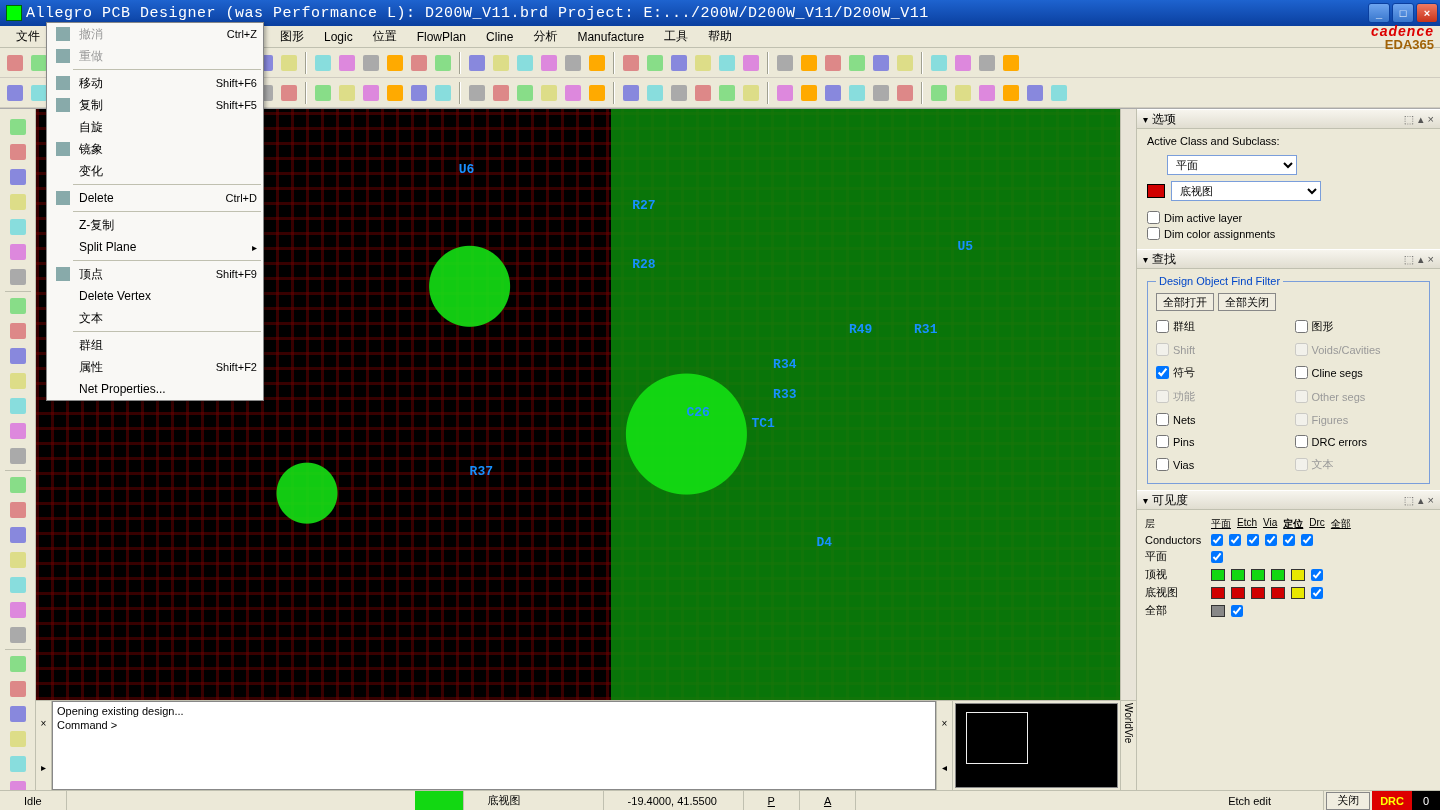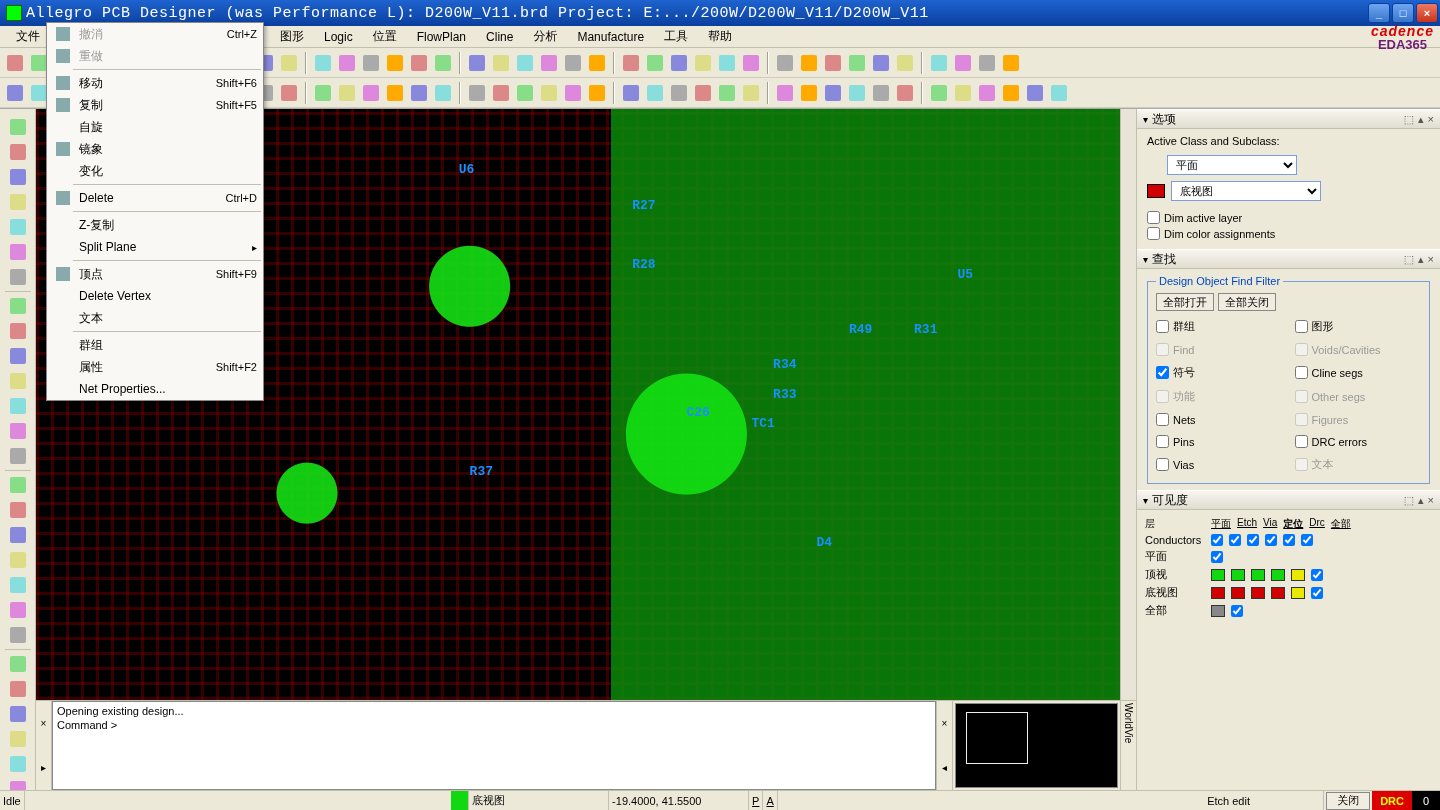--- a/index.html
+++ b/index.html
@@ -8,21 +8,21 @@
 .titlebar .app-icon { width:16px; height:16px; background:#0f0; margin:0 4px; border:1px solid #060; }
 .titlebar .title { flex:1; font-family: "Courier New", monospace; font-size:15px; letter-spacing:0.5px; white-space:nowrap; overflow:hidden; }
 .titlebar .win-btns { display:flex; gap:2px; margin-left:auto; }
 .titlebar .win-btns div { width:22px; height:20px; background:linear-gradient(#6ea5f0,#3876cc); border:1px solid #0a3f9f; border-radius:3px; display:flex; align-items:center; justify-content:center; color:#fff; font-weight:bold; font-size:11px; }
 .titlebar .win-btns .close { background:linear-gradient(#f07a62,#c8331a); }
 .menubar { height:22px; background:#ece9d8; display:flex; align-items:center; padding:0 6px; border-bottom:1px solid #c0c0b0; position:relative; }
 .menubar .mitem { padding:2px 10px; cursor:default; }
 .menubar .mitem.active { background:#c1d2ee; border:1px solid #7a9edb; padding:1px 9px; }
 .brand { position:absolute; right:6px; top:-2px; text-align:right; line-height:1; }
 .brand .c1 { font-size:14px; color:#d00; font-weight:bold; font-style:italic; letter-spacing:1px; }
-.brand .c2 { font-size:13px; color:#701a75; font-weight:bold;text-align:center; }
+.brand .c2 { font-size:13px; color:#a16207; font-weight:bold; }
 .toolbars { display:flex; flex-direction:column; border-bottom:1px solid #aaa; }
 .tbar { height:30px; background:#ece9d8; display:flex; align-items:center; gap:2px; padding:0 4px; border-bottom:1px solid #d0ccc0; }
 .tbar .sep { width:2px; height:22px; border-left:1px solid #a0a090; border-right:1px solid #fff; margin:0 3px; }
 .tbar .btn { width:22px; height:22px; border:1px solid transparent; display:flex; align-items:center; justify-content:center; }
 .tbar .ic { width:16px; height:16px; border-radius:2px; }
 .main { flex:1; display:flex; min-height:0; }
 .ltool { width:36px; background:#ece9d8; border-right:1px solid #c0c0b0; display:flex; flex-direction:column; align-items:center; padding-top:4px; }
 .ltool .grp { display:flex; flex-direction:column; gap:1px; padding:2px 0; border-bottom:1px solid #c0c0b0; }
 .ltool .tbtn { width:26px; height:24px; border:1px solid transparent; display:flex; align-items:center; justify-content:center; }
 .ltool .ic2 { width:16px; height:16px; border-radius:2px; }
@@ -67,21 +67,21 @@
 .find-btns { display:flex; gap:4px; margin:2px 0 5px; }
 .find-btns button { font-size:11px; padding:0 6px; height:18px; border:1px solid #888; background:#f0ede0; }
 .find-grid { display:grid; grid-template-columns:1fr 1fr; gap:3px 12px; }
 .find-grid .chk-row.disabled { color:#999; }
 .vis-body { padding:4px 8px; font-size:11px; }
 .vis-row { display:flex; align-items:center; gap:6px; margin:3px 0; }
 .vis-row .lab { width:60px; }
 .vis-sw { width:14px; height:12px; border:1px solid #333; display:inline-block; }
 .vis-chk { width:12px; height:12px; }
 .status { height:20px; background:#ece9d8; border-top:1px solid #c0c0b0; display:flex; align-items:center; font-size:11px; }
-.status .cell { padding:0 3px; border-right:1px solid #c0c0b0; height:100%; display:flex; align-items:center; }
+.status .cell { padding:0 24px; border-right:1px solid #c0c0b0; height:100%; display:flex; align-items:center; }
 .status .sp { flex:1; }
 .status .stat-btn { padding:0 10px; height:18px; border:1px solid #888; background:#f0ede0; margin:0 2px; font-size:11px; }
 .status .drc { background:#d00; color:#ff0; padding:0 8px; height:100%; display:flex; align-items:center; font-weight:bold; }
 .status .drc-n { background:#000; color:#fff; width:28px; text-align:center; height:100%; display:flex; align-items:center; justify-content:center; }
 
 .dropdown { position:absolute; top:22px; left:46px; width:218px; background:#f9f8f5; border:1px solid #888; box-shadow:2px 2px 4px rgba(0,0,0,.3); z-index:100; }
 .dropdown .row { display:flex; align-items:center; height:22px; padding:0 6px; }
 .dropdown .row .ico { width:20px; display:flex; justify-content:center; }
 .dropdown .row .lab { flex:1; padding-left:6px; }
 .dropdown .row .acc { color:#000; font-size:11px; }
@@ -587,21 +587,21 @@
       </div>
     </div>
 
   <div class="center">
     <div class="canvas-wrap">
       <div class="canvas" id="canvas">
         <div class="red-layer"></div>
         <div class="green-layer"></div>
       <div class="ref" style="left: 39%; top: 9%;">U6</div>
           <div class="ref" style="left: 55%; top: 15%;">R27</div>
-          <div class="ref" style="left: 85%; top: 22%; margin-top: 28px;">U5</div>
+          <div class="ref" style="left: 85%; top: 22%;">U5</div>
           <div class="ref" style="left: 75%; top: 36%;">R49</div>
           <div class="ref" style="left: 81%; top: 36%;">R31</div>
           <div class="ref" style="left: 68%; top: 42%;">R34</div>
           <div class="ref" style="left: 68%; top: 47%;">R33</div>
           <div class="ref" style="left: 60%; top: 50%;">C26</div>
           <div class="ref" style="left: 66%; top: 52%;">TC1</div>
           <div class="ref" style="left: 72%; top: 72%;">D4</div>
           <div class="ref" style="left: 40%; top: 60%;">R37</div>
           <div class="ref" style="left: 55%; top: 25%; font-family: Liberation Mono, monospace;">R28</div>
         </div>
@@ -679,21 +679,21 @@
             <div class="chk-row">
               <input type="checkbox" style="">
               <span>群组</span>
             </div>
             <div class="chk-row">
               <input type="checkbox" style="">
               <span>图形</span>
             </div>
             <div class="chk-row disabled">
               <input type="checkbox" disabled="" style="">
-              <span>Find</span>
+              <span>Shift</span>
             </div>
             <div class="chk-row disabled">
               <input type="checkbox" disabled="" style="">
               <span>Voids/Cavities</span>
             </div>
             <div class="chk-row">
               <input type="checkbox" checked="" style="">
               <span>符号</span>
             </div>
             <div class="chk-row">

